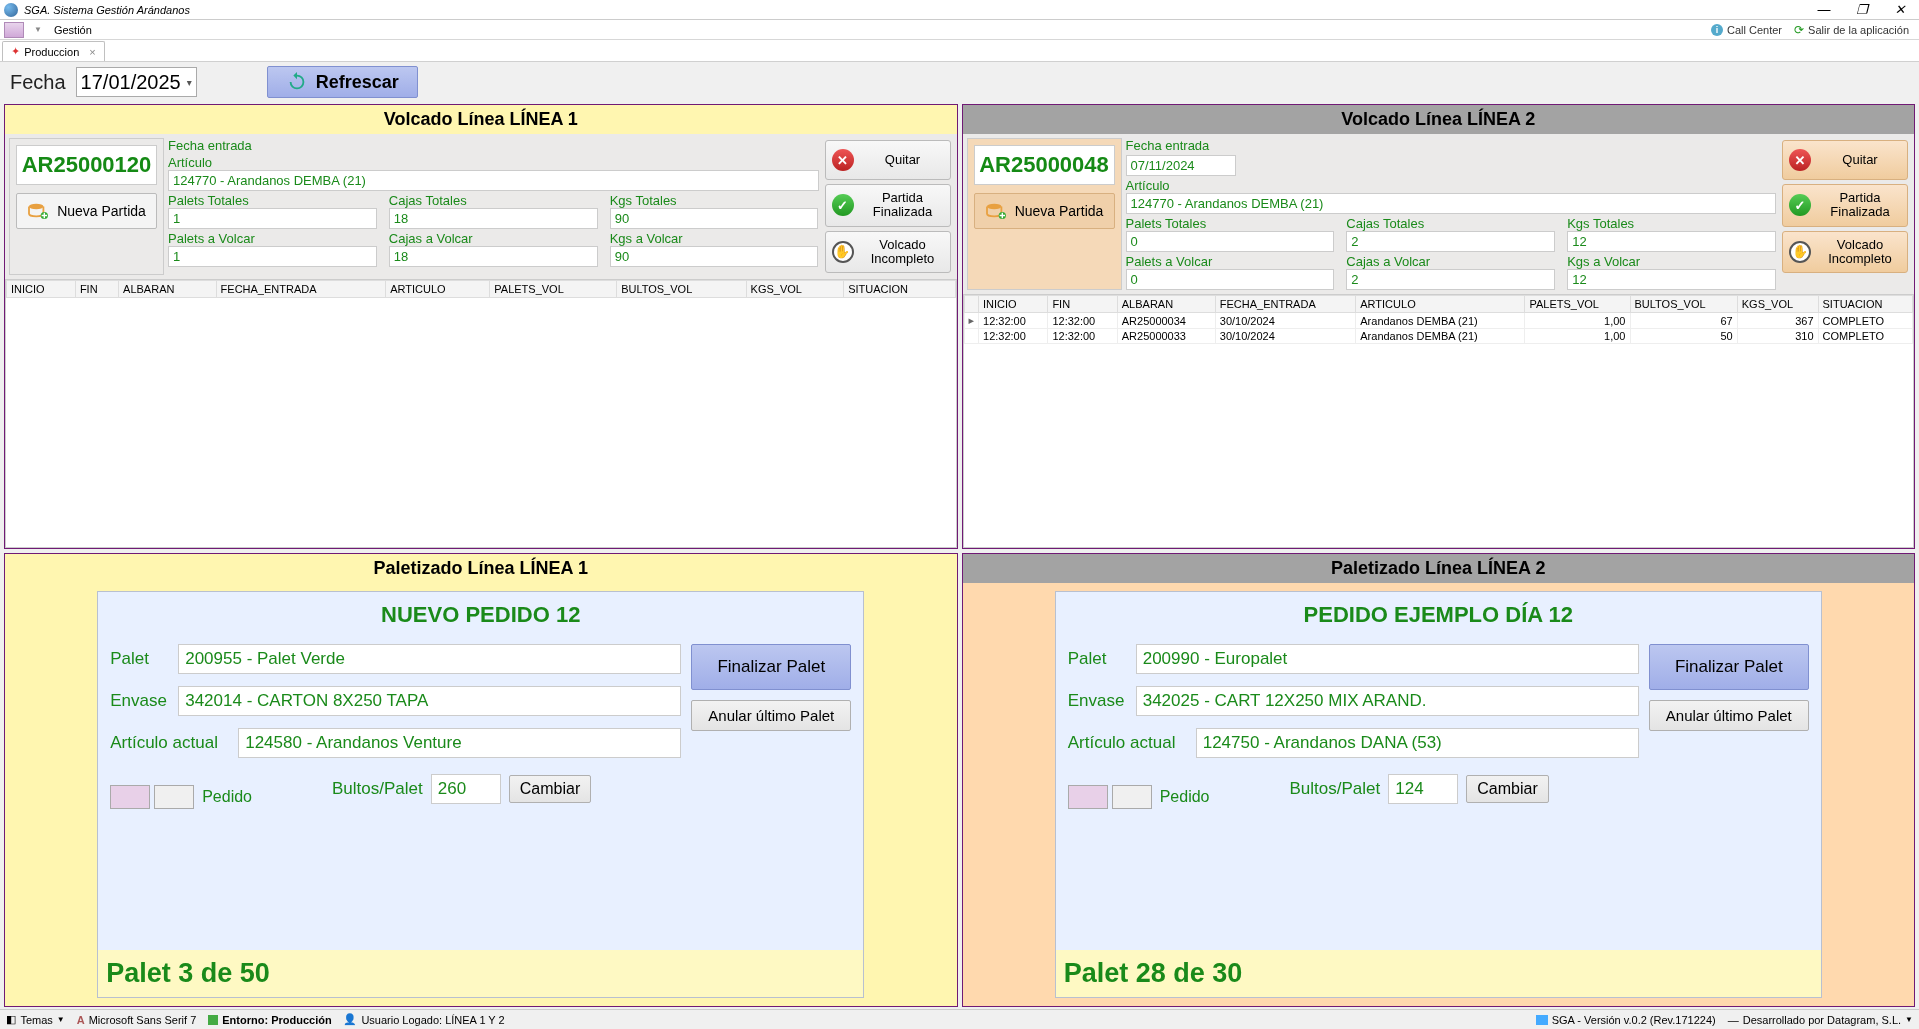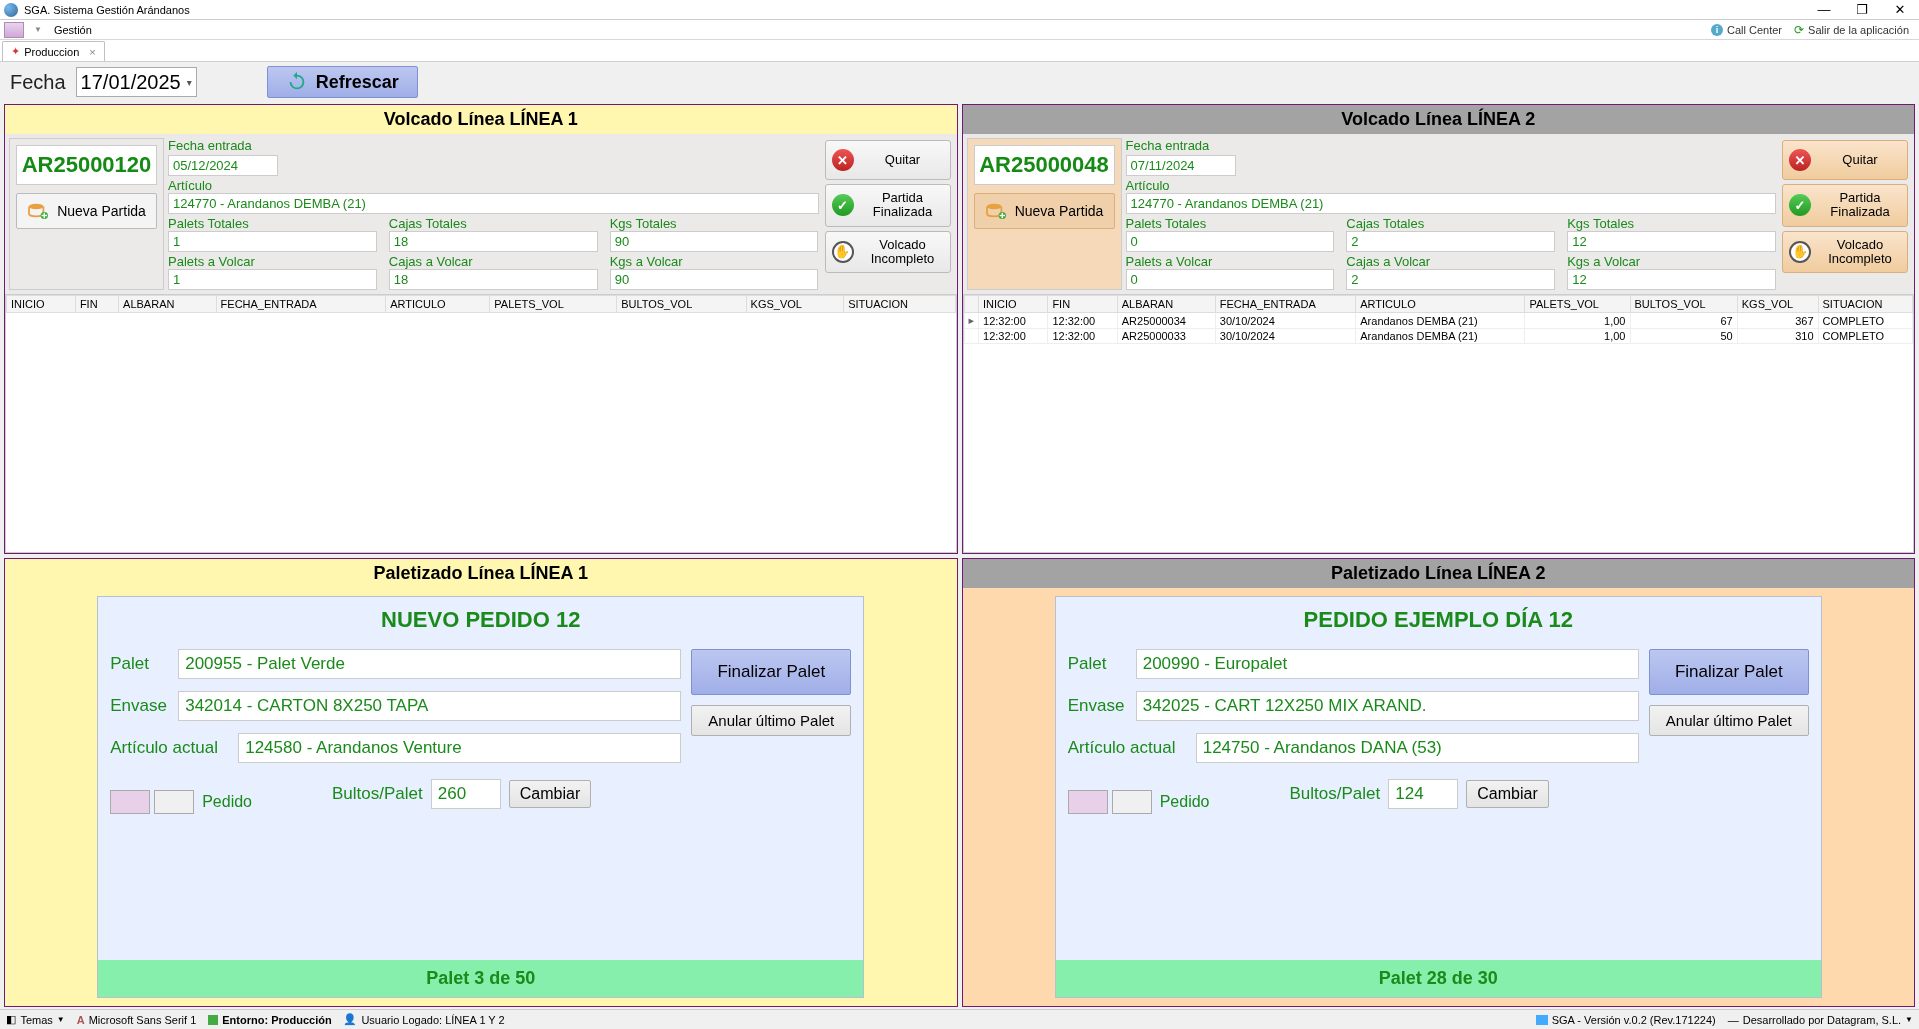--- a/index.html
+++ b/index.html
@@ -1,19 +1,19 @@
 <!DOCTYPE html>
 <html><head>
 <meta charset="utf-8">
 <style>
 * { box-sizing: border-box; margin: 0; padding: 0; }
 body { font-family: "Segoe UI", Tahoma, sans-serif; font-size: 12px; background: #f0f0f0; overflow: hidden; }
 
 
-.titlebar { height: 20px; background: #fff; display: flex; align-items: center; padding: 0 4px; border-bottom: 1px solid #ccc; }
+.titlebar { height: 20px; background: #fff; display: flex; align-items: center; padding: 0 4px; border-bottom: 1px solid #ccc; font-style: italic; }
 .titlebar .logo { width: 14px; height: 14px; border-radius: 50%; background: radial-gradient(circle at 30% 30%, #7be, #369); margin-right: 6px; }
 .titlebar .title { flex: 1; font-size: 11px; }
 .titlebar .winbtns { display: flex; gap: 8px; }
 .titlebar .winbtn { width: 30px; height: 18px; display: flex; align-items: center; justify-content: center; cursor: pointer; font-size: 13px; }
 
 
 .menubar { height: 20px; background: #fff; border-bottom: 1px solid #d7d7d7; display: flex; align-items: center; padding: 0 4px; font-size: 11px; }
 .menubar .menuicon { width: 20px; height: 16px; background: linear-gradient(#e8d4ec,#d0a8d8); border: 1px solid #b08ab8; margin-right: 4px; }
 .menubar .dropdown-arrow { margin: 0 6px; color: #888; font-size: 8px; }
 .menubar .menuitem { padding: 2px 6px; cursor: pointer; }
@@ -93,21 +93,21 @@
 .pedido-box { width: 40px; height: 24px; border: 1px solid #aaa; background: #e8d0e8; }
 .pedido-box2 { width: 40px; height: 24px; border: 1px solid #aaa; background: #f0f0f0; }
 .pedido-lbl { color: #1a8a1a; font-size: 16px; margin-left: 4px; }
 .bultos-row { display: flex; align-items: center; gap: 8px; margin-left: 60px; }
 .bultos-lbl { color: #1a8a1a; font-size: 17px; }
 .bultos-val { border: 1px solid #ccc; background: #fff; color: #1a8a1a; padding: 4px 6px; font-size: 17px; width: 70px; }
 .pal-actions { width: 160px; display: flex; flex-direction: column; gap: 10px; }
 .btn-fin { background: linear-gradient(#bcc7f0,#a0aee8); border: 1px solid #8090d0; padding: 12px 8px; font-size: 17px; cursor: pointer; border-radius: 2px;}
 .btn-anular { background: linear-gradient(#f2f2f2,#e4e4e4); border: 1px solid #b0b0b0; padding: 6px 2px; font-size: 15px; cursor: pointer; border-radius: 2px; }
 .btn-cambiar { background: linear-gradient(#f2f2f2,#e4e4e4); border: 1px solid #b0b0b0; padding: 4px 10px; font-size: 16px; cursor: pointer; border-radius: 2px;}
-.pal-footer { background: #86efac; text-align: center; color: #1a8a1a; font-size: 18px; font-weight: bold; padding: 8px; margin-top: 8px; }
+.pal-footer { background: #fef9c3; color: #1a8a1a; font-size: 27px; font-weight: bold; padding: 8px; margin-top: 8px; }
 
 
 .statusbar { position: fixed; bottom: 0; left: 0; right: 0; height: 20px; background: #f0f0f0; border-top: 1px solid #ccc; display: flex; align-items: center; padding: 0 6px; font-size: 11px; gap: 12px; }
 .statusbar .sitem { display: flex; align-items: center; gap: 4px; }
 .statusbar .spacer { flex: 1; }
 .sq-green { width: 10px; height: 10px; background: #4a4; display: inline-block; }
 .sq-blue { width: 12px; height: 10px; background: #4af; display: inline-block; }
 .usr-icn { color: #e8a020; }
 .font-icn { color: #a55; font-weight: bold; }
 
@@ -179,23 +179,20 @@
             </svg>
           <span>Nueva Partida</span>
         </button>
       </div>
       <div class="vol-mid">
         <div class="field-row">
           <div class="field">
               <span class="field-label">Fecha entrada</span>
             </div>
         </div>
-        <div class="field-row">
-            <div class="field-value" style="width:110px">05/12/2024</div>
-          </div>
         <div class="field-row">
             <div class="field field-wide">
               <span class="field-label">Artículo</span>
               <div class="field-value">124770 - Arandanos DEMBA (21)</div>
             </div>
           </div>
         <div class="field-row">
           <div class="field">
               <span class="field-label">Palets Totales</span>
               <div class="field-value">1</div>
@@ -466,21 +463,21 @@
 </div>
 
 <div class="statusbar">
   <div class="sitem">
       <span>◧</span>
       <span>Temas</span>
       <span style="font-size:8px">▼</span>
     </div>
   <div class="sitem">
       <span class="font-icn">A</span>
-      <span>Microsoft Sans Serif 1</span>
+      <span>Microsoft Sans Serif 7</span>
     </div>
   <div class="sitem">
       <span class="sq-green"></span>
       <span style="font-weight:bold">Entorno: Producción</span>
     </div>
   <div class="sitem">
       <span class="usr-icn">👤</span>
       <span>Usuario Logado: LÍNEA 1 Y 2</span>
     </div>
   <div class="spacer"></div>

